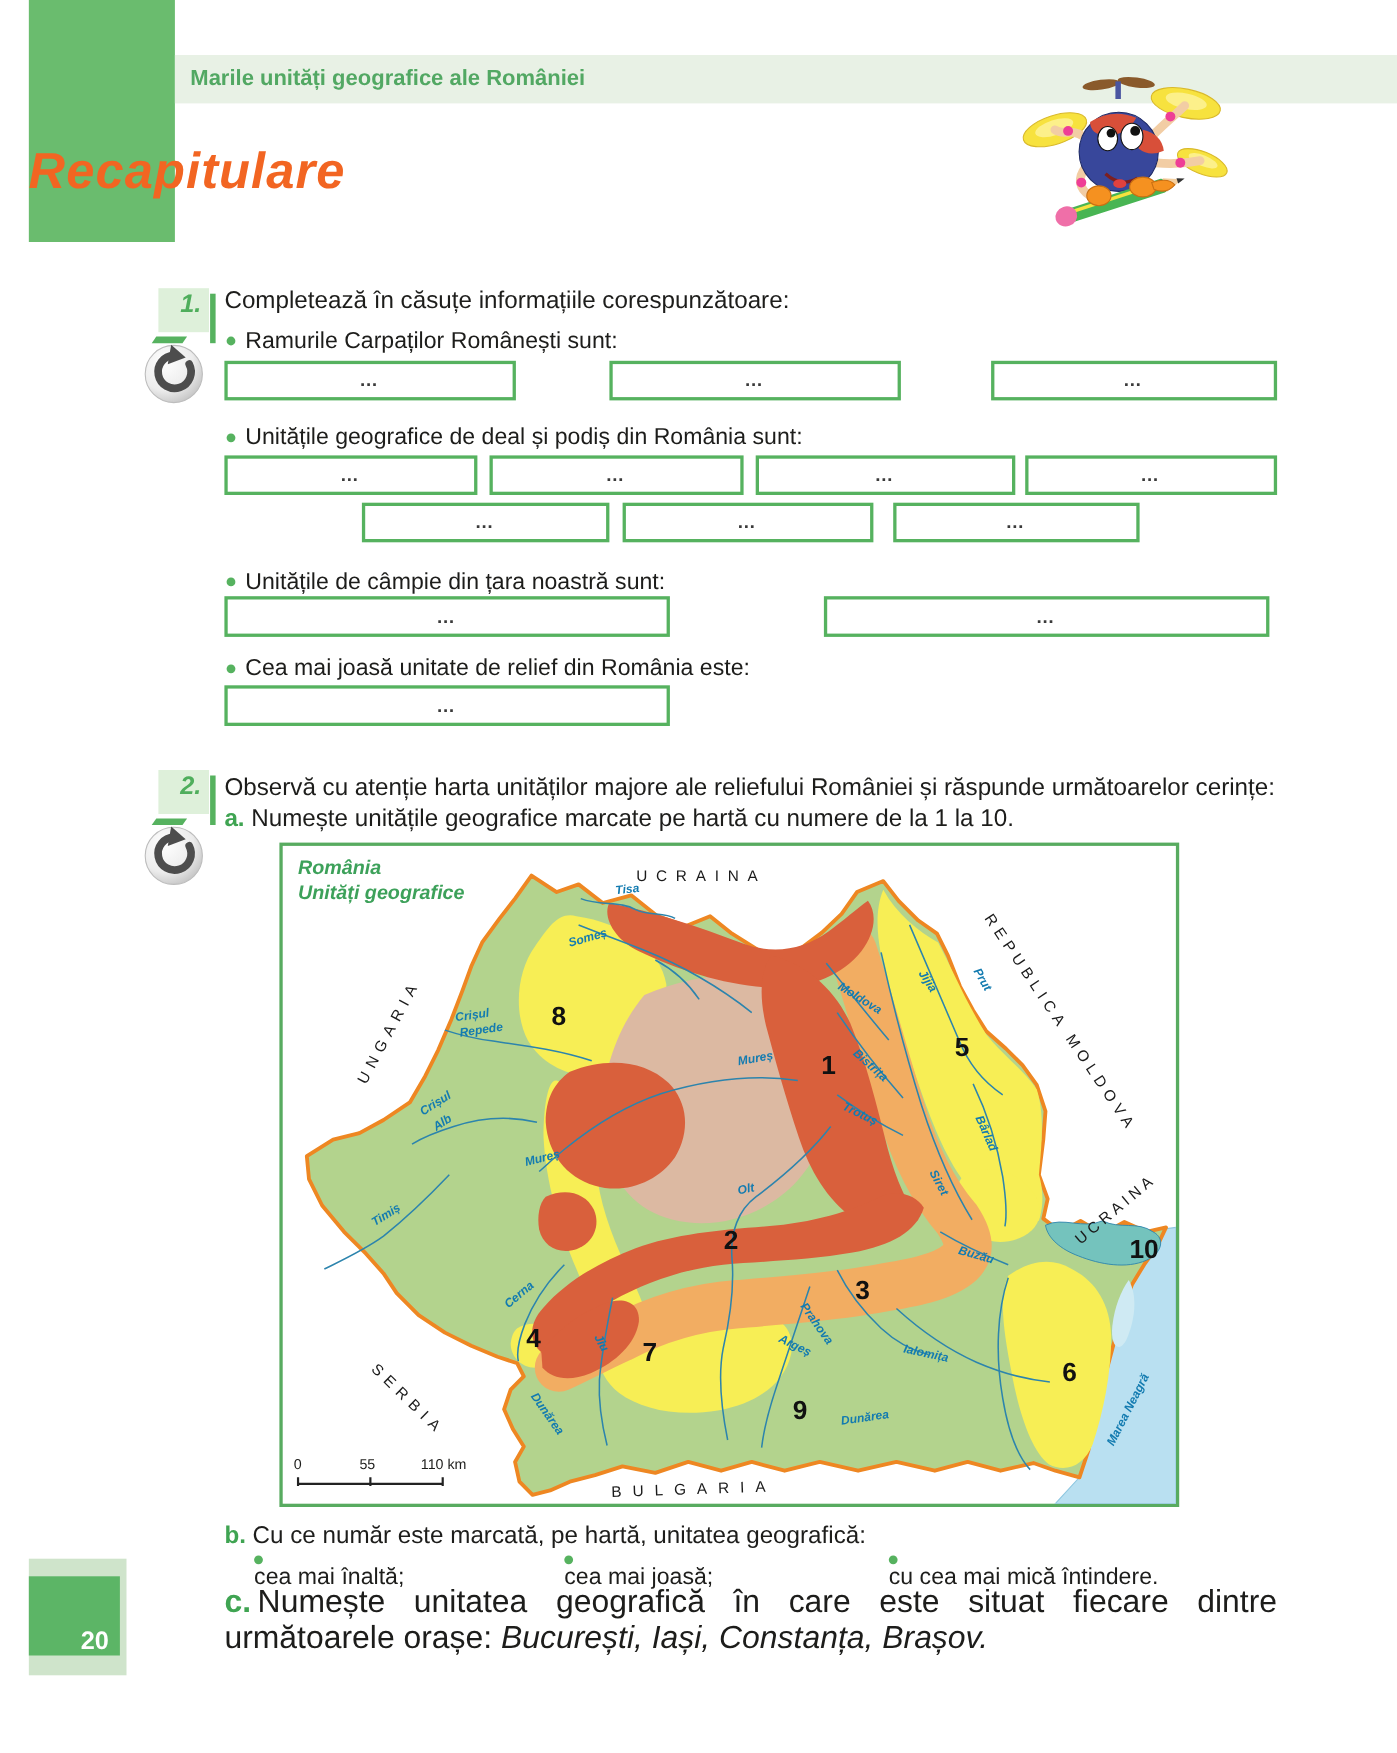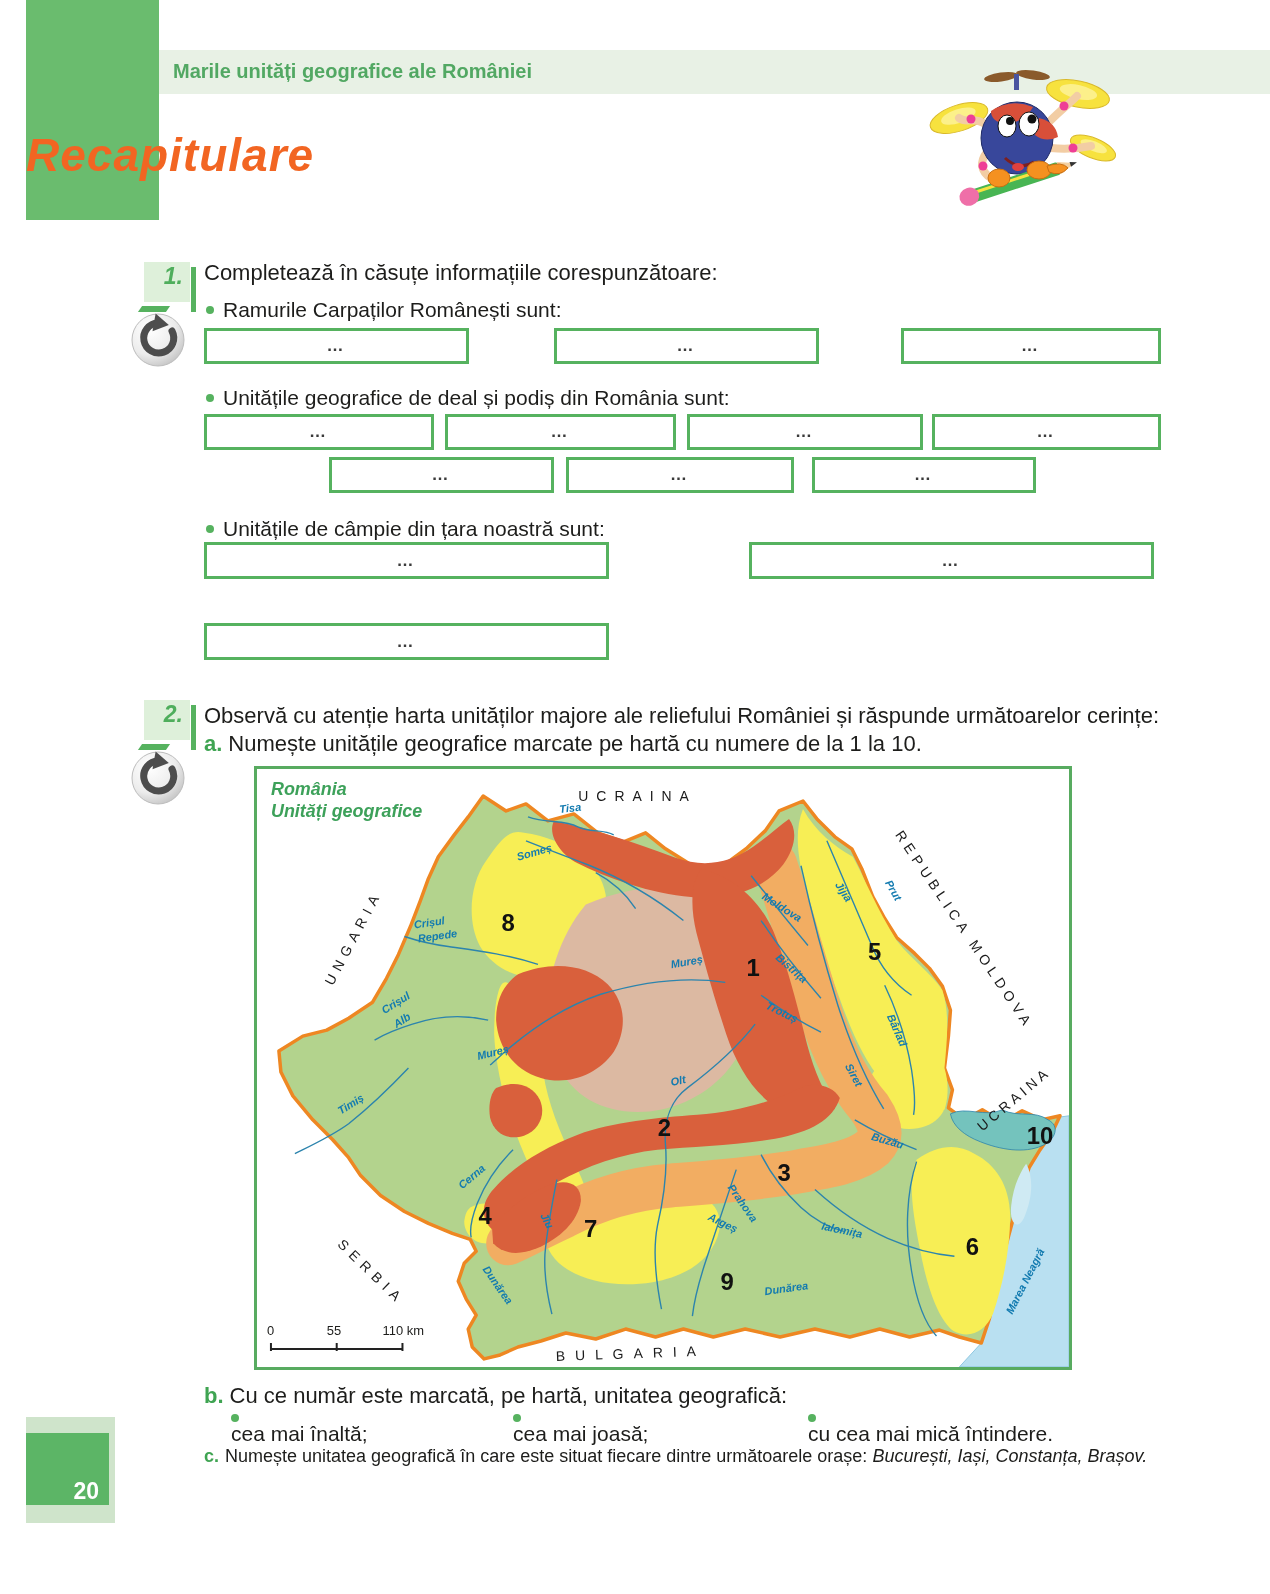--- a/index.html
+++ b/index.html
@@ -38,21 +38,21 @@
              border:3px solid #58ab60;box-sizing:border-box;background:#ffffff;}
   .map-frame svg{display:block;width:100%;height:100%;}
   .map-title{font:italic bold 18px "Liberation Sans",sans-serif;fill:#3da15a;}
   .country-label{font:14px "Liberation Sans",sans-serif;fill:#1a1a1a;letter-spacing:6px;}
   .riv{font:italic bold 11px "Liberation Sans",sans-serif;fill:#137bb0;}
   .num{font:bold 24px "Liberation Sans",sans-serif;fill:#111;text-anchor:middle;}
   .scale-txt{font:13px "Liberation Sans",sans-serif;fill:#1d1d1b;}
 
   
   .b-option{position:absolute;font-size:21px;display:flex;align-items:flex-start;flex-direction:column;}
-  .c-par{position:absolute;left:178px;top:1440px;width:957px;font-size:18px;line-height:33px;text-align:justify;}
+  .c-par{position:absolute;left:178px;top:1440px;width:957px;font-size:29px;line-height:33px;text-align:justify;}
   .c-par i{font-style:italic;}
 
   
   .pagebox-outer{position:absolute;left:0;top:1417px;width:89px;height:106px;background:#cfe4cb;}
   .pagebox-inner{position:absolute;left:0;top:16px;width:83px;height:72px;background:#5cb566;
                  display:flex;align-items:flex-end;justify-content:flex-end;padding-right:10px;box-sizing:border-box;}
   .pagebox-inner span{color:#fff;font-weight:bold;font-size:23px;}
 </style>
 </head>
 <body>
@@ -171,20 +171,24 @@
     <span class="dot"></span>
     <span>Unitățile de câmpie din țara noastră sunt:</span>
   </div>
   <div class="abox" style="left:178px;top:542px;width:405px;height:37px">
       <span>…</span>
     </div>
   <div class="abox" style="left:723px;top:542px;width:405px;height:37px">
       <span>…</span>
     </div>
 
+  <div class="bullet-line" style="left:180px;top:596px">
+    <span class="dot"></span>
+    <span>Cea mai joasă unitate de relief din România este:</span>
+  </div>
   <div class="abox" style="left:178px;top:623px;width:405px;height:37px">
       <span>…</span>
     </div>
 
   <div class="badge" style="left:118px;top:700px">
     <span>2.</span>
   </div>
   <div class="refresh" style="left:104px;top:750px">
     <svg viewBox="0 0 56 56">
       <circle cx="28" cy="28" r="26" fill="url(#rg)" stroke="#bdbdbd"></circle>

